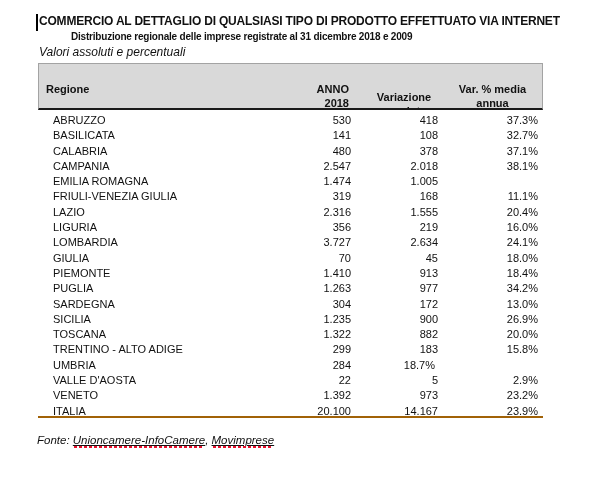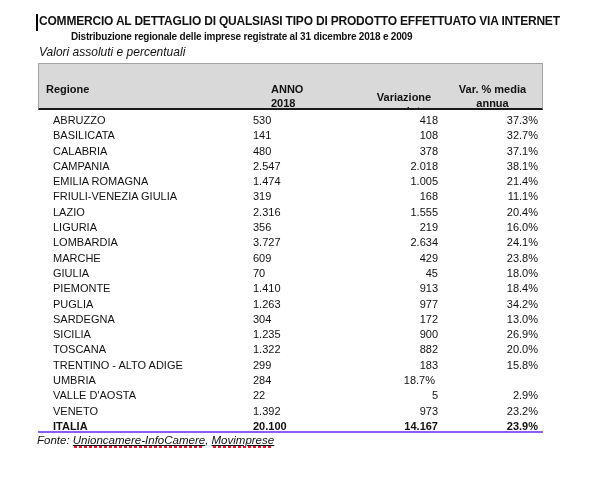--- a/index.html
+++ b/index.html
@@ -30,41 +30,41 @@
     border-right: 1px solid #a3a3a3;
     border-bottom: 2px solid #1a1a1a;
     height: 47px;
     overflow: hidden;
   }
   .th {
     font-size: 11px; font-weight: bold; line-height: 13.5px;
     padding-top: 19px; white-space: pre-line;
   }
   .th-region { text-align: left; padding-left: 7px; }
-  .th-anno   { text-align: left; padding-left: 25px; }
+  .th-anno   { text-align: right; padding-left: 25px; }
   .th-var    { text-align: center; padding-left: 18px; margin-top: 8px; }
   .th-pct    { text-align: center; }
 
   .tbody { padding-top: 3px; }
   .trow {
     display: grid;
     grid-template-columns: 207px 103px 92px 103px;
     height: 15.3px;
     overflow: hidden;
     margin-left: 8px;
   }
   .cell { font-size: 11px; line-height: 15px; white-space: nowrap; }
   .cell-region { text-align: left; padding-left: 7px; }
-  .cell-anno   { text-align: left; padding-right: 5px; }
+  .cell-anno   { text-align: right; padding-right: 5px; }
   .cell-var    { text-align: right; padding-right: 10px; }
   .cell-pct    { text-align: right; padding-right: 13px; }
 
   
   .total-row { height: 12px; overflow: hidden; }
-  .table-bottom-border { border-bottom: 2px solid #8b5cf6; font-weight: bold; }
+  .table-bottom-border { border-bottom: 2px solid #a16207; }
 
   .footer {
     position: absolute; left: 37px; top: 434px;
     font-size: 11.5px; font-style: italic; white-space: nowrap;
   }
   .source-word {
     text-decoration: underline;
     text-decoration-thickness: 1px;
     position: relative;
   }
@@ -121,21 +121,20 @@
         <div class="trow">
           <div class="cell cell-region">CAMPANIA</div>
           <div class="cell cell-anno">2.547</div>
           <div class="cell cell-var">2.018</div>
           <div class="cell cell-pct">38.1%</div>
         </div>
         <div class="trow">
           <div class="cell cell-region">EMILIA ROMAGNA</div>
           <div class="cell cell-anno">1.474</div>
           <div class="cell cell-var">1.005</div>
-          <div class="cell cell-pct">21.4%</div>
         </div>
         <div class="trow">
           <div class="cell cell-region">FRIULI-VENEZIA GIULIA</div>
           <div class="cell cell-anno">319</div>
           <div class="cell cell-var">168</div>
           <div class="cell cell-pct">11.1%</div>
         </div>
         <div class="trow">
           <div class="cell cell-region">LAZIO</div>
           <div class="cell cell-anno">2.316</div>
@@ -146,26 +145,20 @@
           <div class="cell cell-region">LIGURIA</div>
           <div class="cell cell-anno">356</div>
           <div class="cell cell-var">219</div>
           <div class="cell cell-pct">16.0%</div>
         </div>
         <div class="trow">
           <div class="cell cell-region">LOMBARDIA</div>
           <div class="cell cell-anno">3.727</div>
           <div class="cell cell-var">2.634</div>
           <div class="cell cell-pct">24.1%</div>
-        </div>
-        <div class="trow">
-          <div class="cell cell-region">MARCHE</div>
-          <div class="cell cell-anno">609</div>
-          <div class="cell cell-var">429</div>
-          <div class="cell cell-pct">23.8%</div>
         </div>
         <div class="trow">
           <div class="cell cell-region">GIULIA</div>
           <div class="cell cell-anno">70</div>
           <div class="cell cell-var">45</div>
           <div class="cell cell-pct">18.0%</div>
         </div>
         <div class="trow">
           <div class="cell cell-region">PIEMONTE</div>
           <div class="cell cell-anno">1.410</div>

